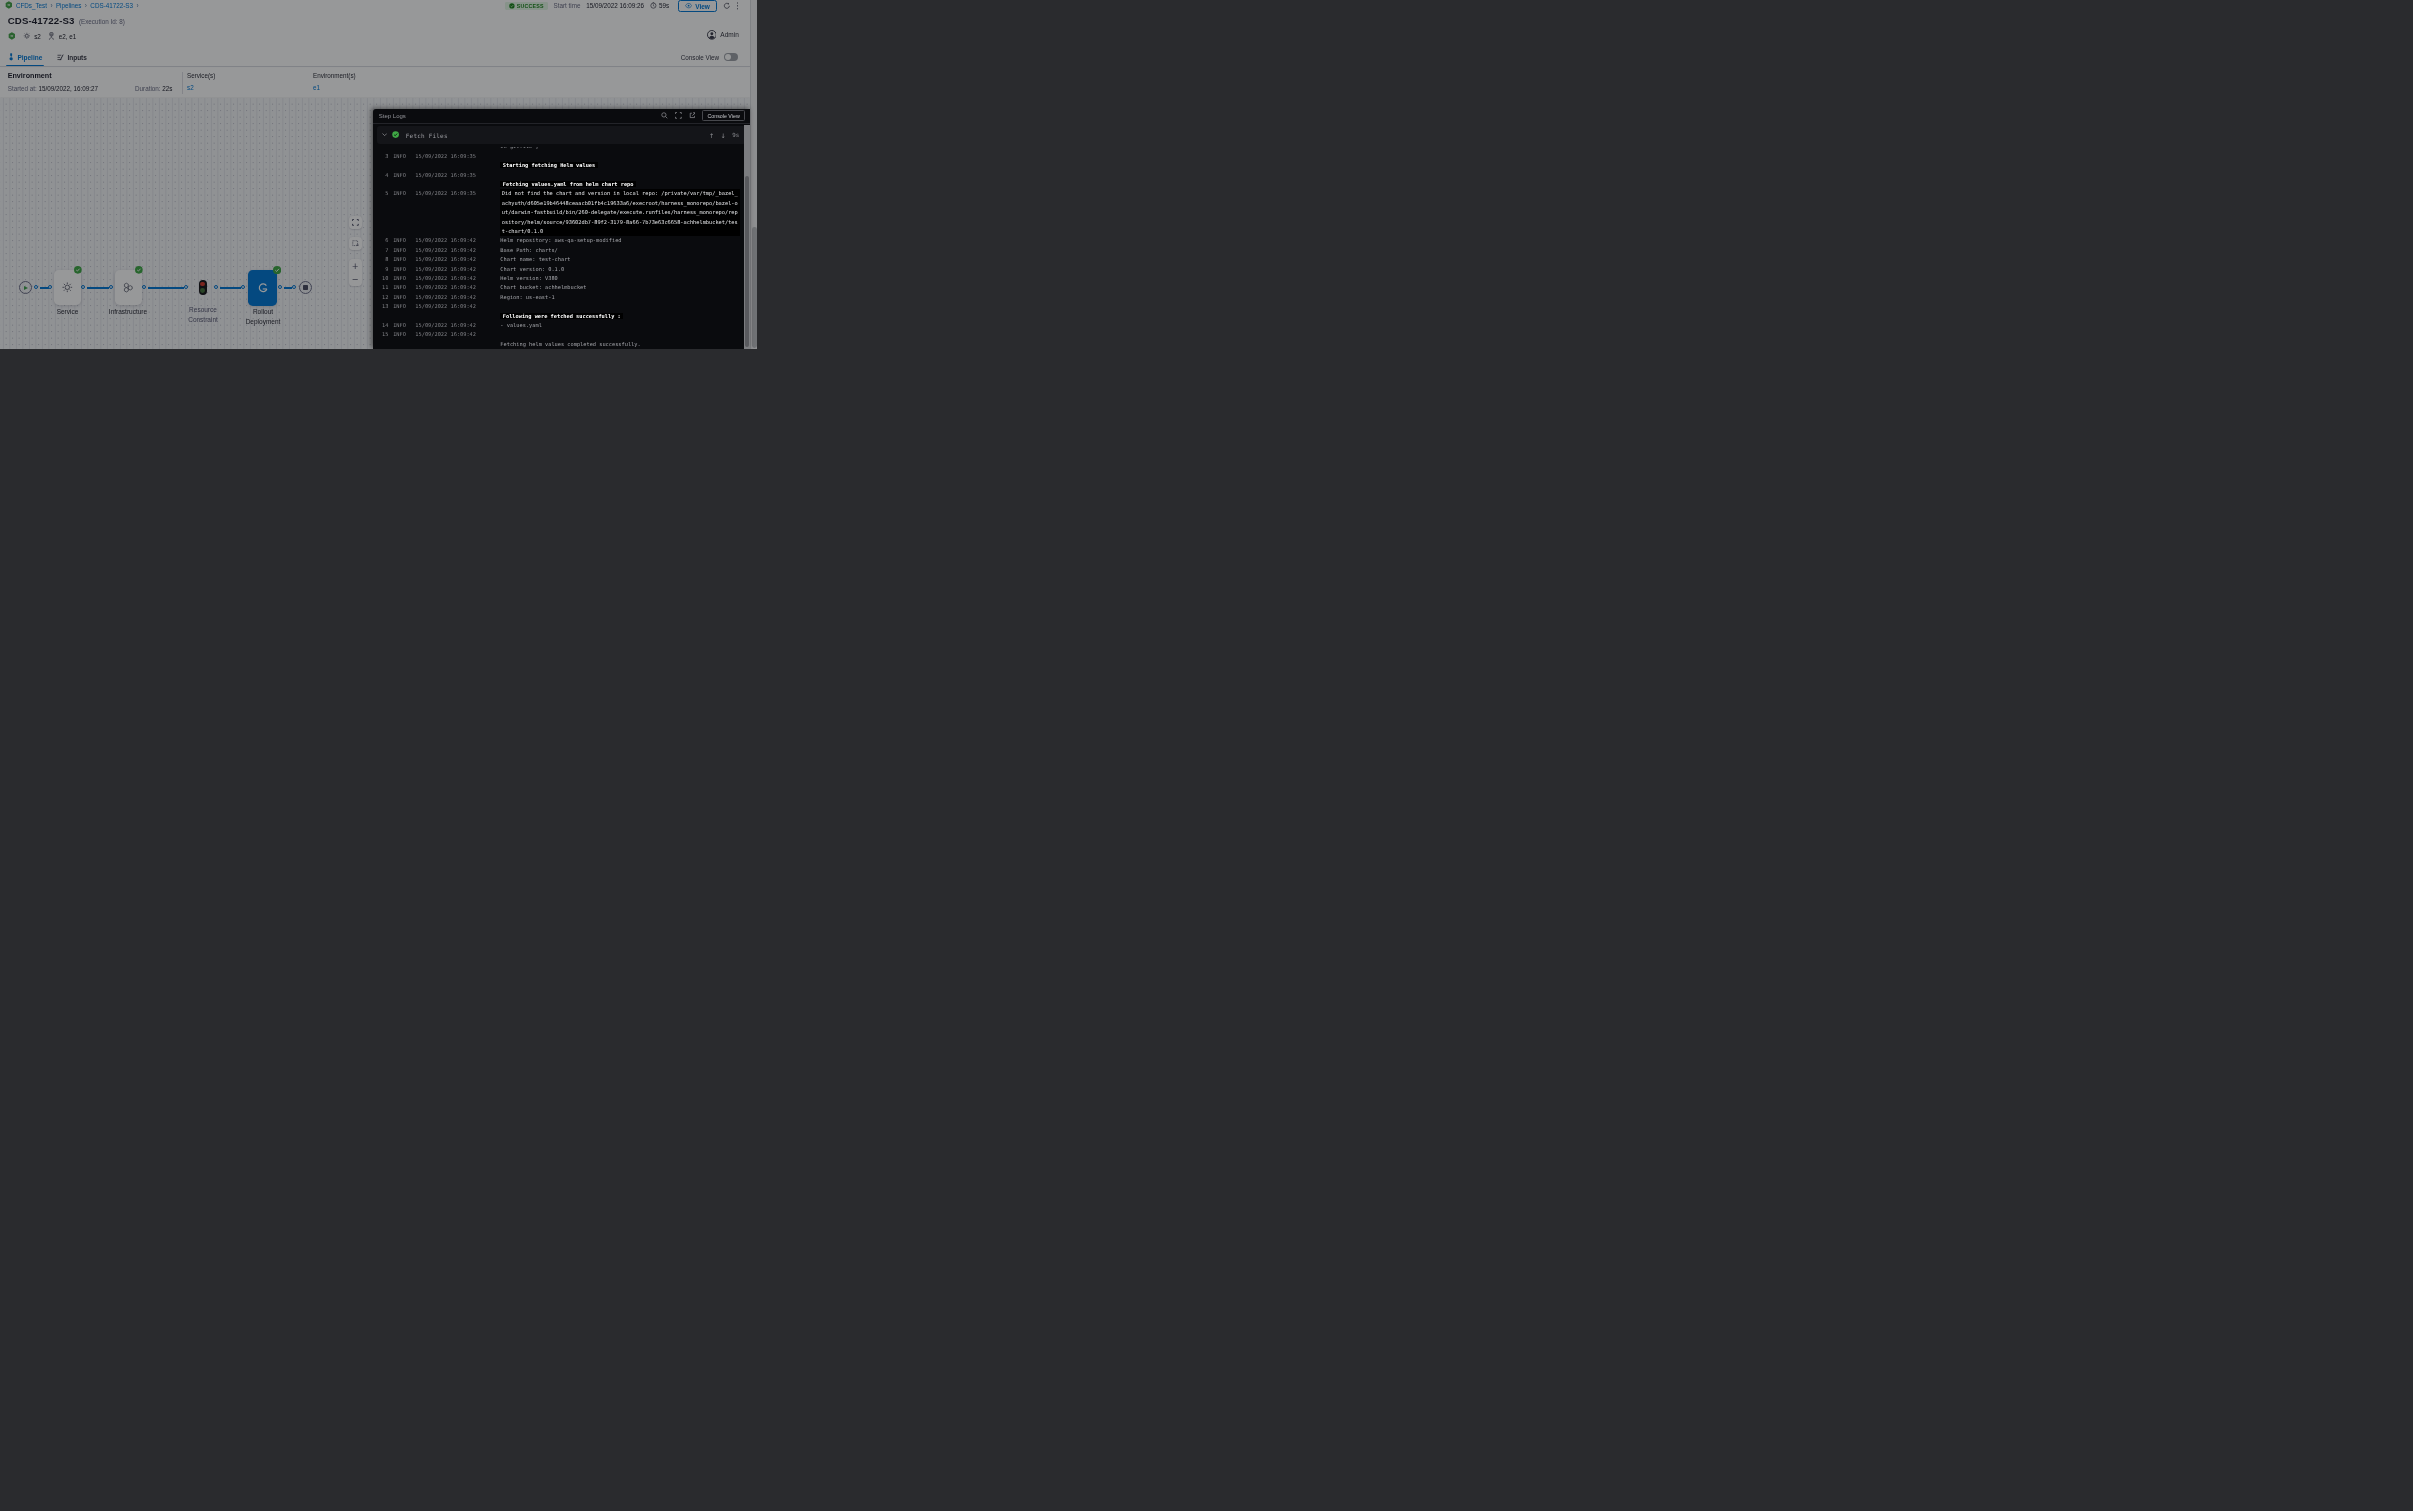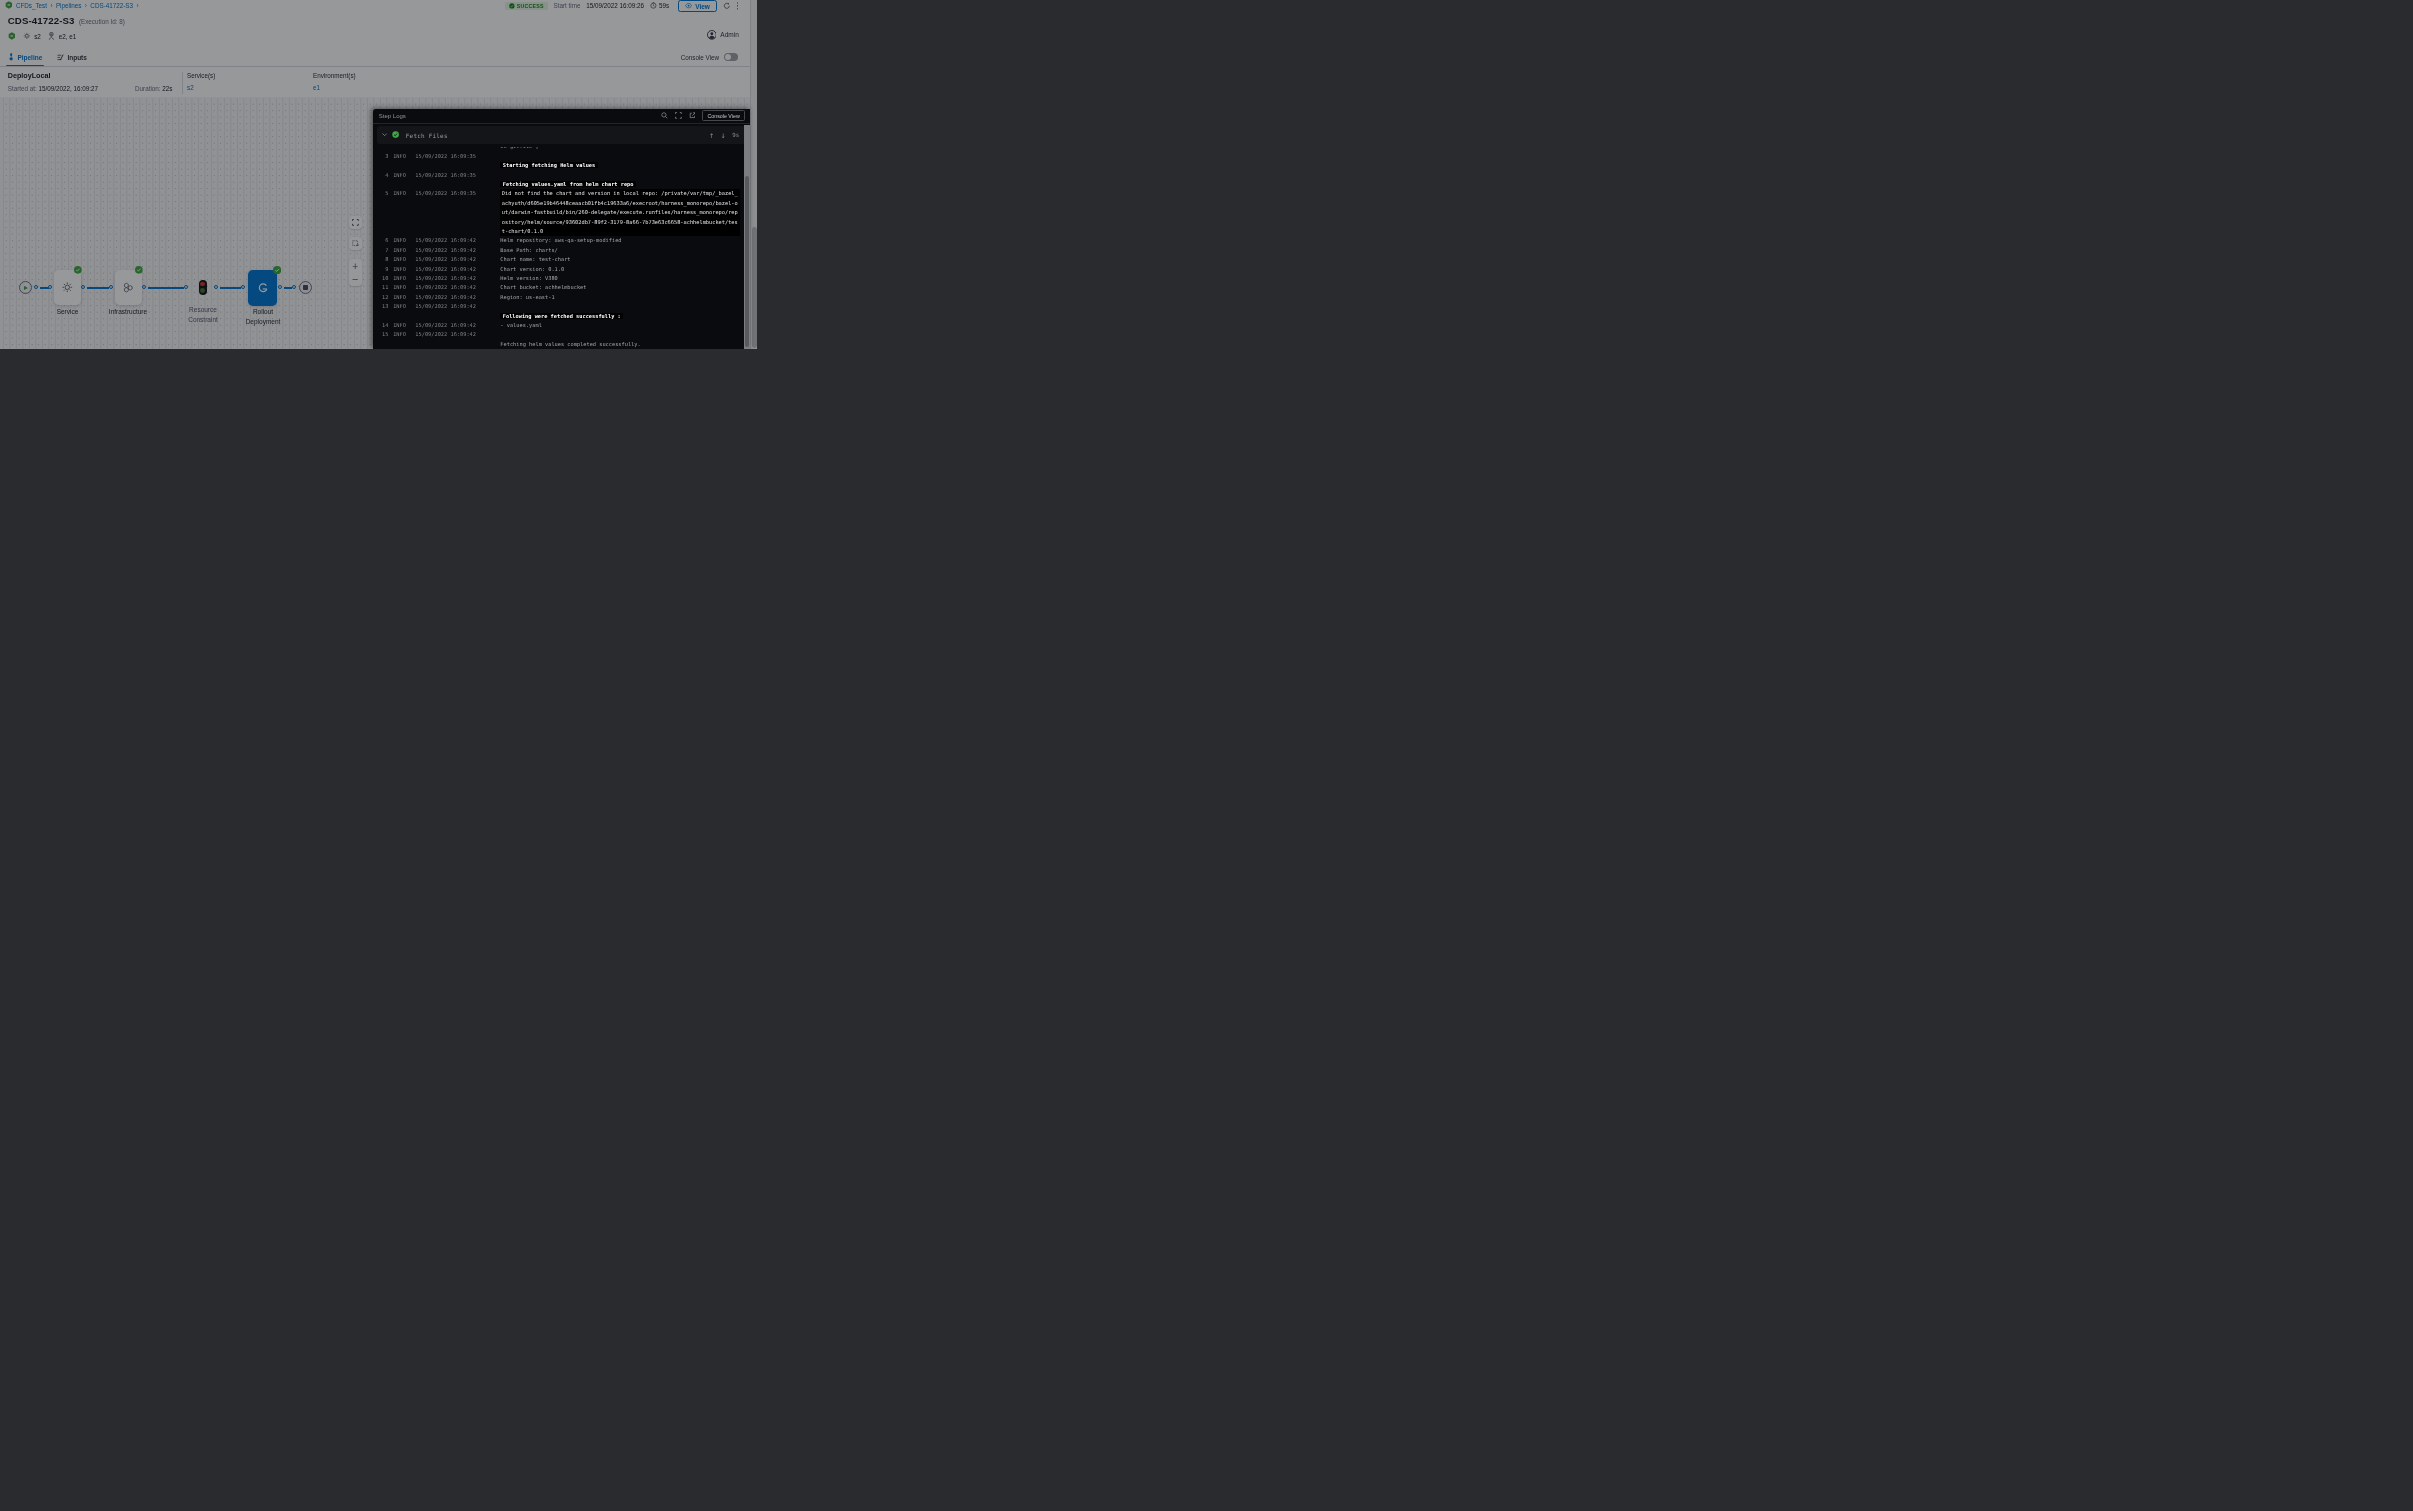--- a/index.html
+++ b/index.html
@@ -235,21 +235,21 @@
     </div>
     <div class="console-toggle">
       <span>Console View</span>
       <span class="switch">
           <span class="knob"></span>
         </span>
     </div>
   </div>
 
   <div class="summary">
-    <div class="stage-name">DeployLocal</div>
+    <div class="stage-name">Environment</div>
     <div class="sum-line" style="left:7.7px;">
       <span class="muted">Started at:</span>
       <span class="dark-val">15/09/2022, 16:09:27</span>
     </div>
     <div class="sum-line" style="left:135px;">
       <span class="muted">Duration:</span>
       <span class="dark-val">22s</span>
     </div>
     <div class="sum-divider"></div>
     <div style="position:absolute; left:187px; top:4.3px;">

